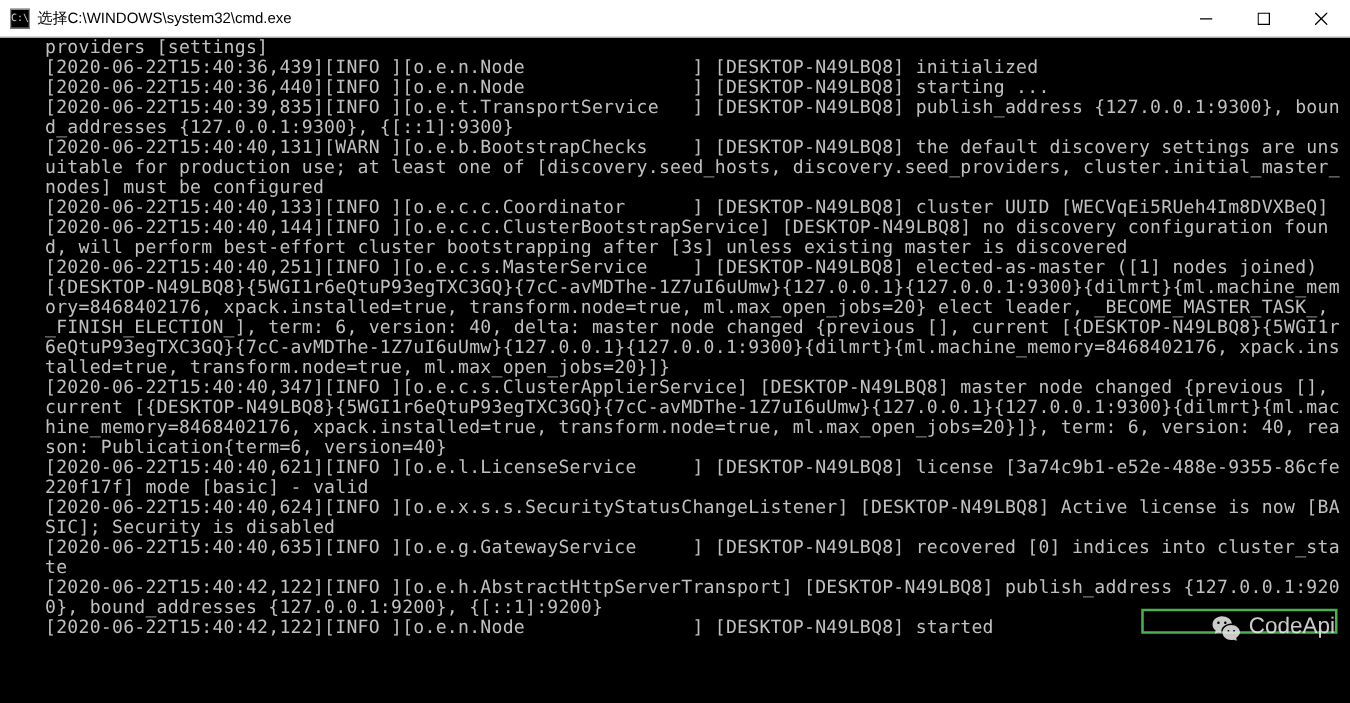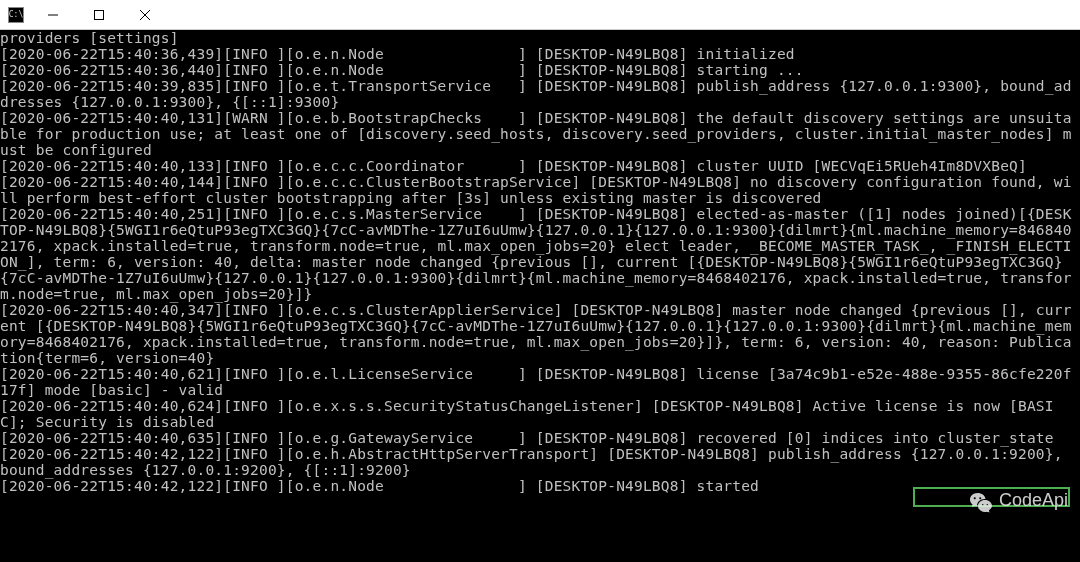--- a/index.html
+++ b/index.html
@@ -53,21 +53,21 @@
     .win-btn svg { width: 10px; height: 10px; }
     .terminal {
       padding: 0;
       color: #c0c0c0;
       font-size: 14.5px;
       line-height: 16px;
       white-space: pre-wrap;
       word-break: break-all;
       letter-spacing: 0.2px;
     }
-    .terminal-line { display: block; }
+    .terminal-line { display: block; padding-left: 36px; }
     .watermark {
       position: absolute;
       right: 12px;
       bottom: 48px;
       display: flex;
       align-items: flex-start;
       gap: 6px;
       opacity: 0.88;
     }
     .watermark-icon {
@@ -93,20 +93,21 @@
       top: 487px;
       width: 157px;
       height: 20px;
     }
   </style>
 </head>
 <body>
 
 <div class="titlebar">
   <div class="titlebar-icon">C:\</div>
+  <div class="titlebar-title">选择C:\WINDOWS\system32\cmd.exe</div>
   <div class="win-controls">
     <div class="win-btn">
       <svg viewBox="0 0 10 10">
           <line x1="0" y1="5" x2="10" y2="5" stroke="#000" stroke-width="1"></line>
         </svg>
     </div>
     <div class="win-btn">
       <svg viewBox="0 0 10 10">
           <rect x="0.5" y="0.5" width="9" height="9" fill="none" stroke="#000" stroke-width="1"></rect>
         </svg>

